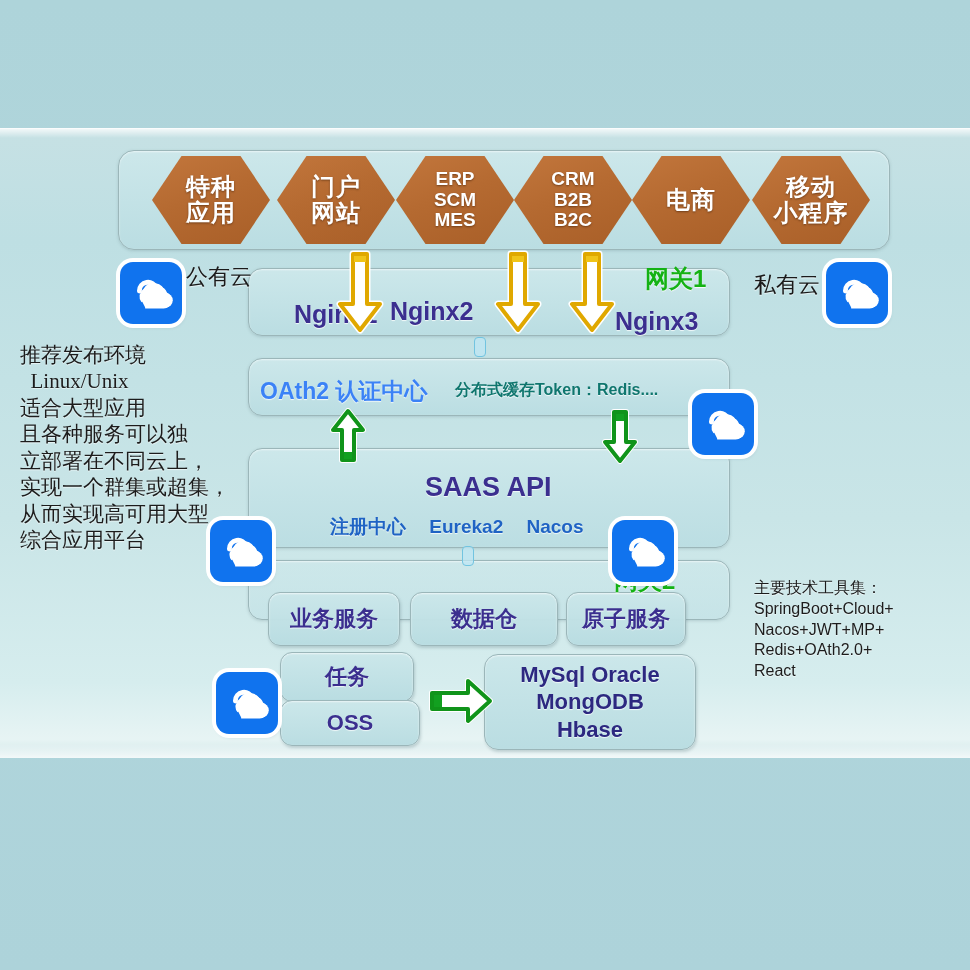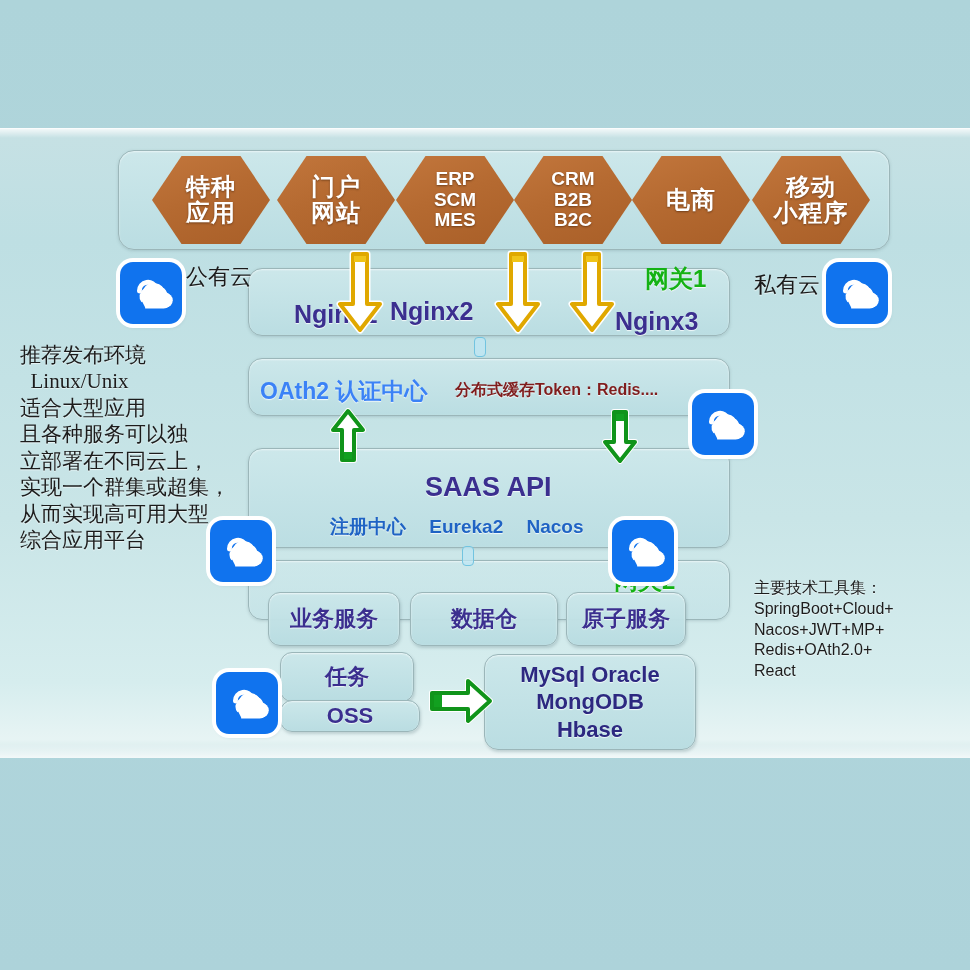--- a/index.html
+++ b/index.html
@@ -114,21 +114,21 @@
     left: 260px; top: 376px;
     color: #3b82f6;
     font-weight: bold;
     font-size: 23px;
     white-space: nowrap;
     text-shadow: 0 1px 1px rgba(255,255,255,0.8);
   }
   #oauth-sub {
     position: absolute;
     left: 455px; top: 380px;
-    color: #7f1d1d;
+    color: #0f766e;
     font-weight: bold;
     font-size: 16px;
     white-space: nowrap;
     text-shadow: 0 1px 1px rgba(255,255,255,0.8);
   }
 
   
   #saas-box {
     left: 248px; top: 448px; width: 482px; height: 100px;
   }
@@ -183,21 +183,21 @@
     justify-content: center;
     color: #3b2f8f;
     font-weight: bold;
     font-size: 22px;
     text-shadow: 0 1px 1px rgba(255,255,255,0.75);
   }
   #svc-biz  { left: 268px; top: 592px; width: 132px; height: 54px; }
   #svc-dw   { left: 410px; top: 592px; width: 148px; height: 54px; }
   #svc-atom { left: 566px; top: 592px; width: 120px; height: 54px; }
   #svc-task { left: 280px; top: 652px; width: 134px; height: 50px; }
-  #svc-oss  { left: 280px; top: 700px; width: 140px; height: 32px; }
+  #svc-oss  { left: 280px; top: 700px; width: 140px; height: 46px; }
 
   #db-box {
     position: absolute;
     left: 484px; top: 654px; width: 212px; height: 96px;
     box-sizing: border-box;
     border: 1.5px solid #9bb6b9;
     border-radius: 14px;
     background: linear-gradient(180deg, rgba(203,231,234,0.96), rgba(184,220,225,0.96));
     box-shadow: 0 1px 2px rgba(255,255,255,0.65) inset,
                 1px 2px 3px rgba(90,120,125,0.28);

